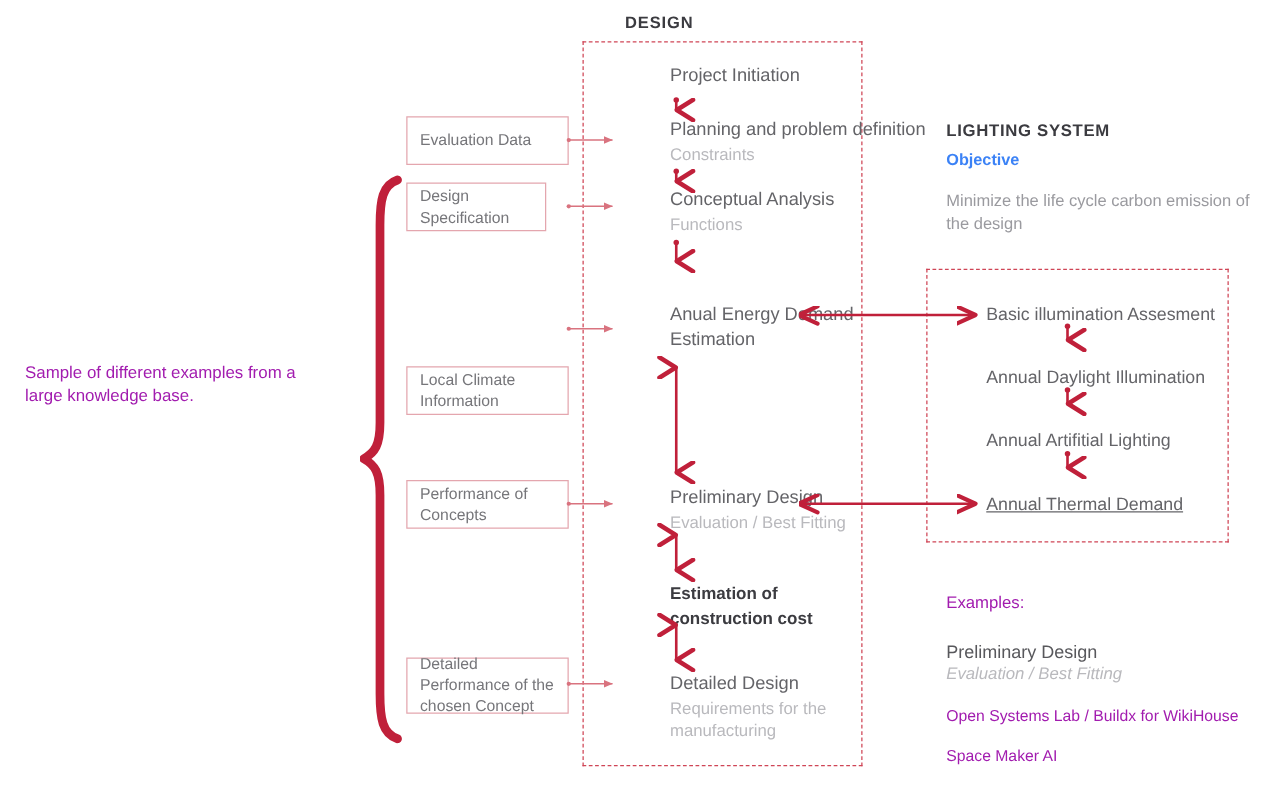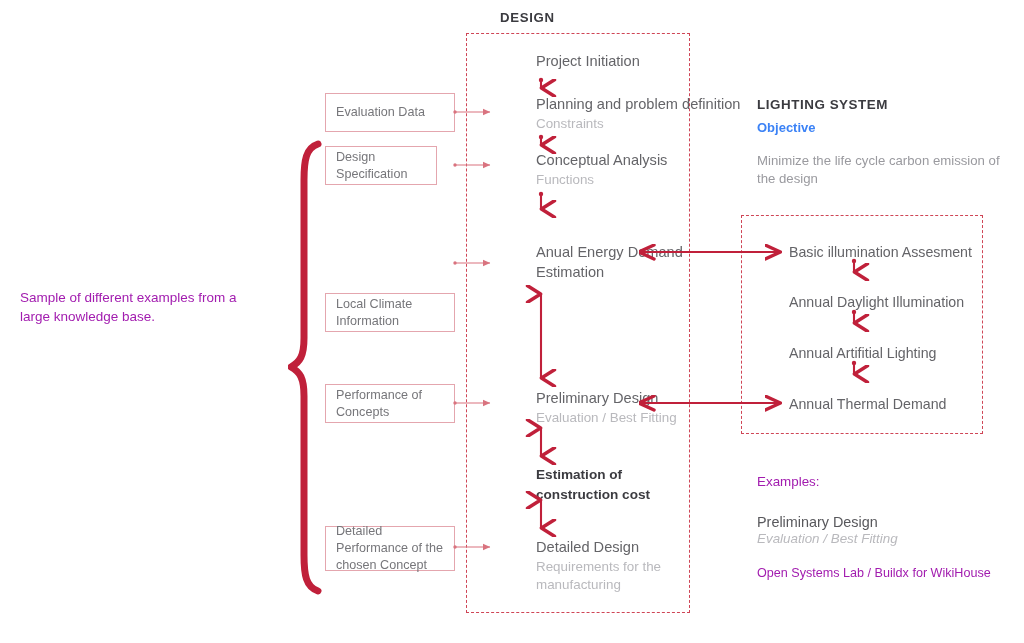--- a/index.html
+++ b/index.html
@@ -261,29 +261,30 @@
 
 <div class="rstep" style="top:243px;">
   <span>Basic illumination Assesment</span>
 </div>
 <div class="rstep" style="top:293px;">
   <span>Annual Daylight Illumination</span>
 </div>
 <div class="rstep" style="top:344px;">
   <span>Annual Artifitial Lighting</span>
 </div>
-<div class="rstep" style="top:395px;">
+<div class="rstep" style="top:395px;text-decoration:underline;">
   <span>Annual Thermal Demand</span>
 </div>
 
 <div id="examples">
   <div class="ex-label">Examples:</div>
   <div class="ex-title">Preliminary Design</div>
   <div class="ex-sub">Evaluation / Best Fitting</div>
   <div class="ex-item">Open Systems Lab / Buildx for WikiHouse</div>
+  <div class="ex-item">Space Maker AI</div>
 </div>
 
 <svg id="arrows" viewBox="0 0 1024 643">
   <defs>
     <marker id="mk-pink" markerWidth="7" markerHeight="7" refX="6.2" refY="3.2" orient="auto">
       <path d="M0,0.4 L6.4,3.2 L0,6 z" fill="#D9737F"></path>
     </marker>
     <marker id="mk-red-e" markerWidth="8" markerHeight="8" refX="7" refY="3.6" orient="auto">
       <path d="M0,0.3 L7.2,3.6 L0,6.9" fill="none" stroke="#C0203A" stroke-width="1.6" stroke-linecap="round" stroke-linejoin="round"></path>
     </marker>

